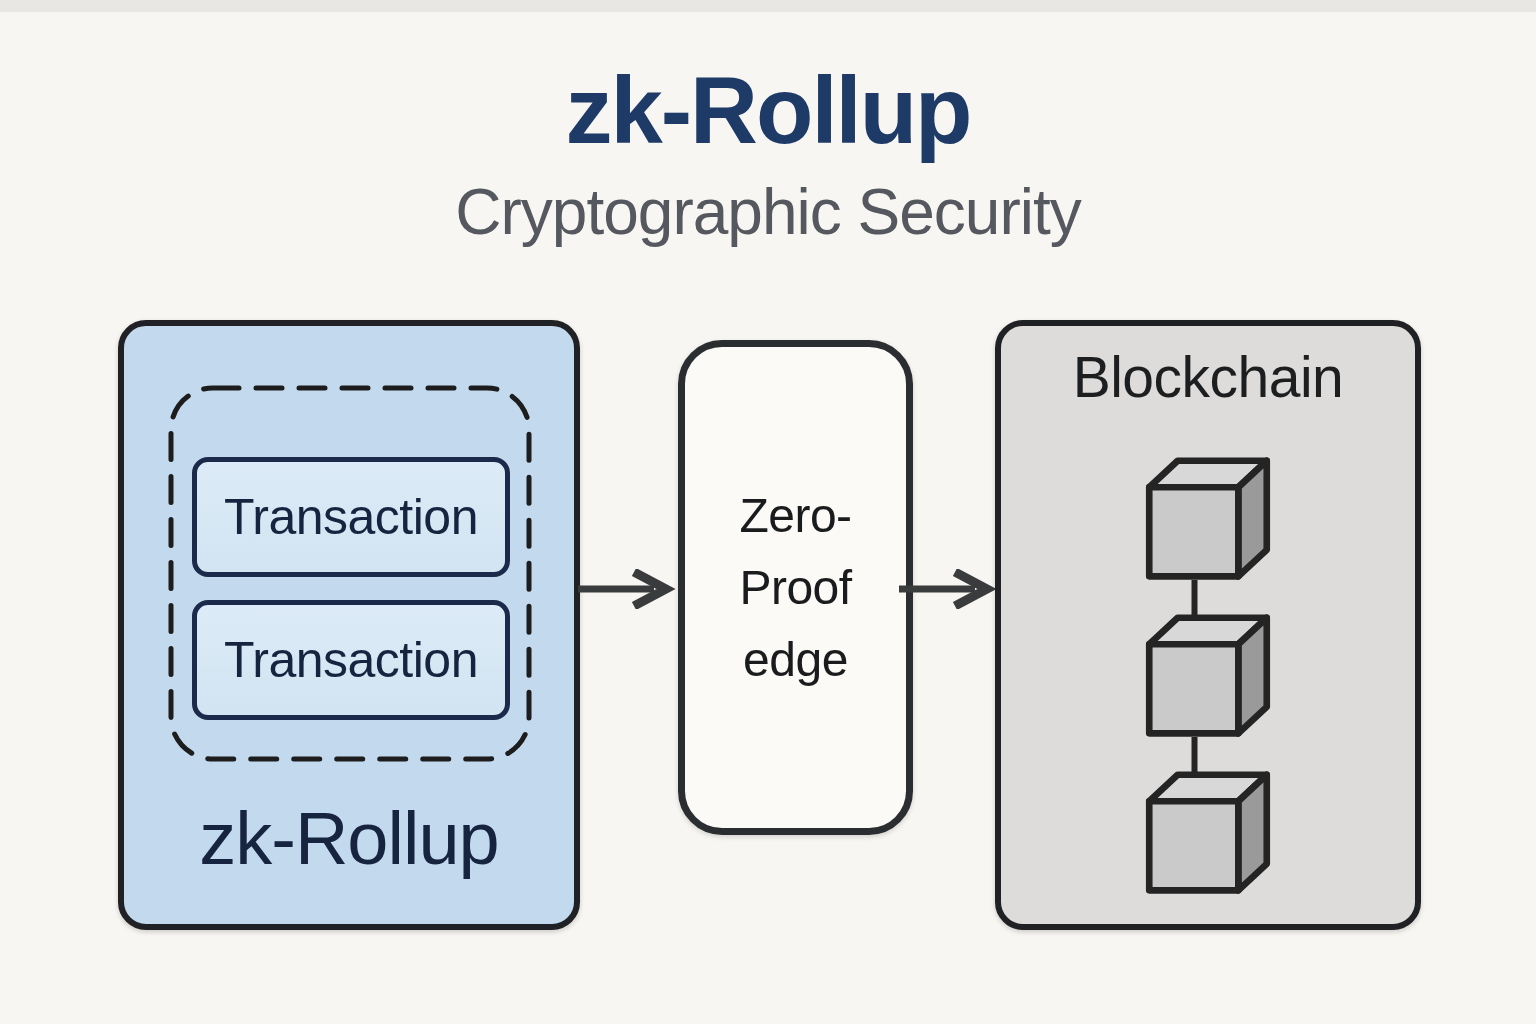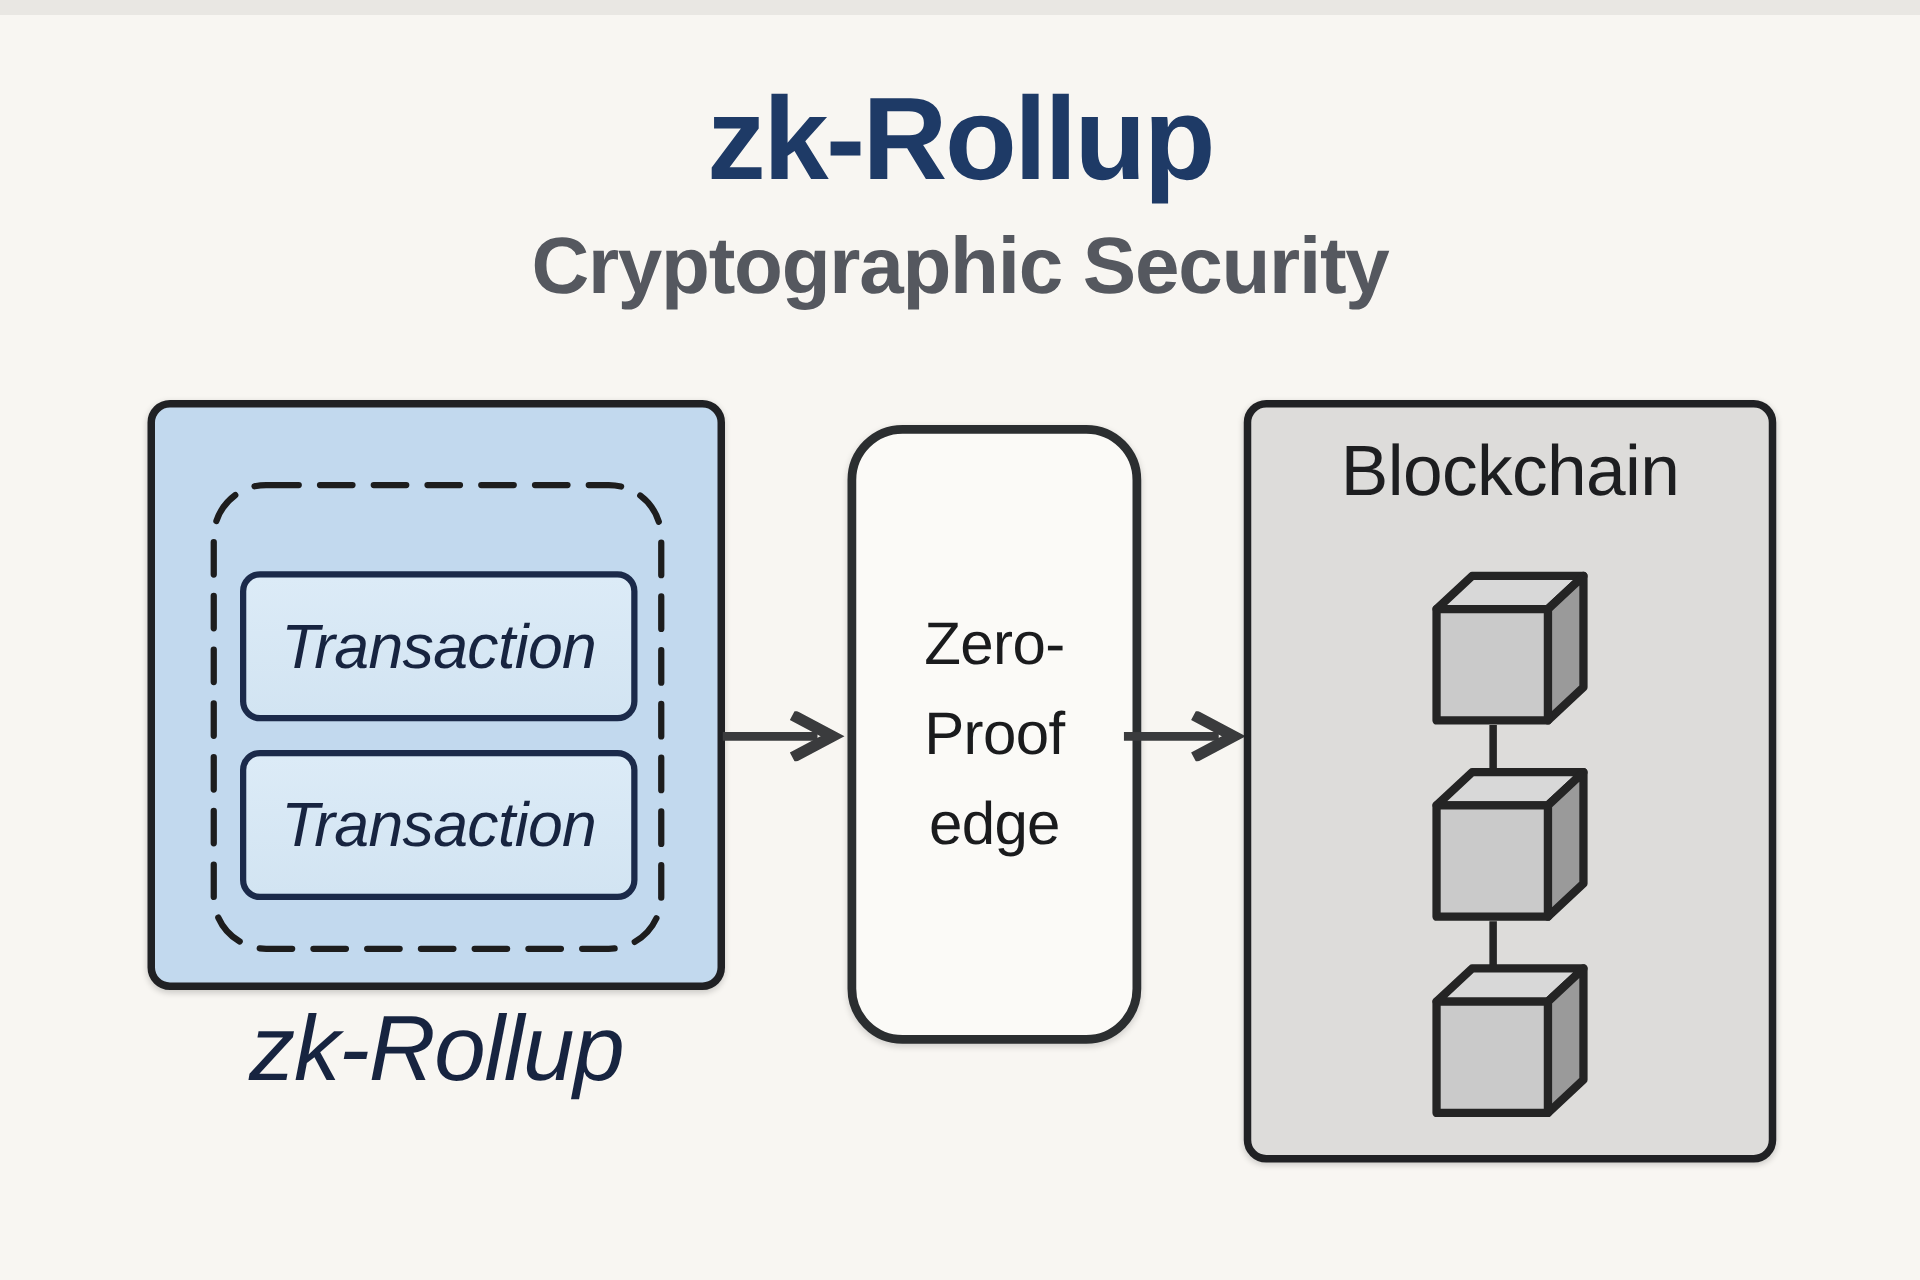--- a/index.html
+++ b/index.html
@@ -18,28 +18,28 @@
     position:relative; width:1536px; height:1024px; overflow:hidden;
     background:var(--background); margin:12px auto;
   }
   .page-title{
     position:absolute; top:52px; left:0; width:100%;
     text-align:center; font-size:94px; font-weight:bold; line-height:1;
     color:var(--title-navy); letter-spacing:-2px;
   }
   .page-subtitle{
     position:absolute; top:168px; left:0; width:100%;
-    text-align:center; font-size:64px; font-weight:700; line-height:1;
+    text-align:center; font-size:64px; font-weight:400; line-height:1;
     color:var(--subtitle-gray); letter-spacing:-1px;
   }
   .panel{
     position:absolute; border:6px solid var(--box-border);
-    border-radius:18px; box-shadow:0 2px 5px rgba(0,0,0,.18);padding-left:48px;
+    border-radius:28px; box-shadow:0 2px 5px rgba(0,0,0,.18);padding-left:48px;
   }
-  .rollup-panel{ left:118px; top:308px; width:462px; height:472px; background:var(--rollup-fill);font-style:italic; }
+  .rollup-panel{ left:118px; top:308px; width:462px; height:610px; background:var(--rollup-fill); }
   .batch-dash{ position:absolute; left:44px; top:59px; width:364px; height:377px; }
   .tx-box{
     position:absolute; left:68px; width:318px; height:120px;
     border:5px solid var(--navy-border); border-radius:16px;
     background:linear-gradient(180deg, var(--transaction-fill) 0%, var(--transaction-fill-bottom) 100%);
     display:flex; align-items:center; justify-content:center;
     font-size:50px; color:var(--navy-text); letter-spacing:-0.5px;
   }
   .tx-1{ top:131px; }
   .tx-2{ top:274px; }

